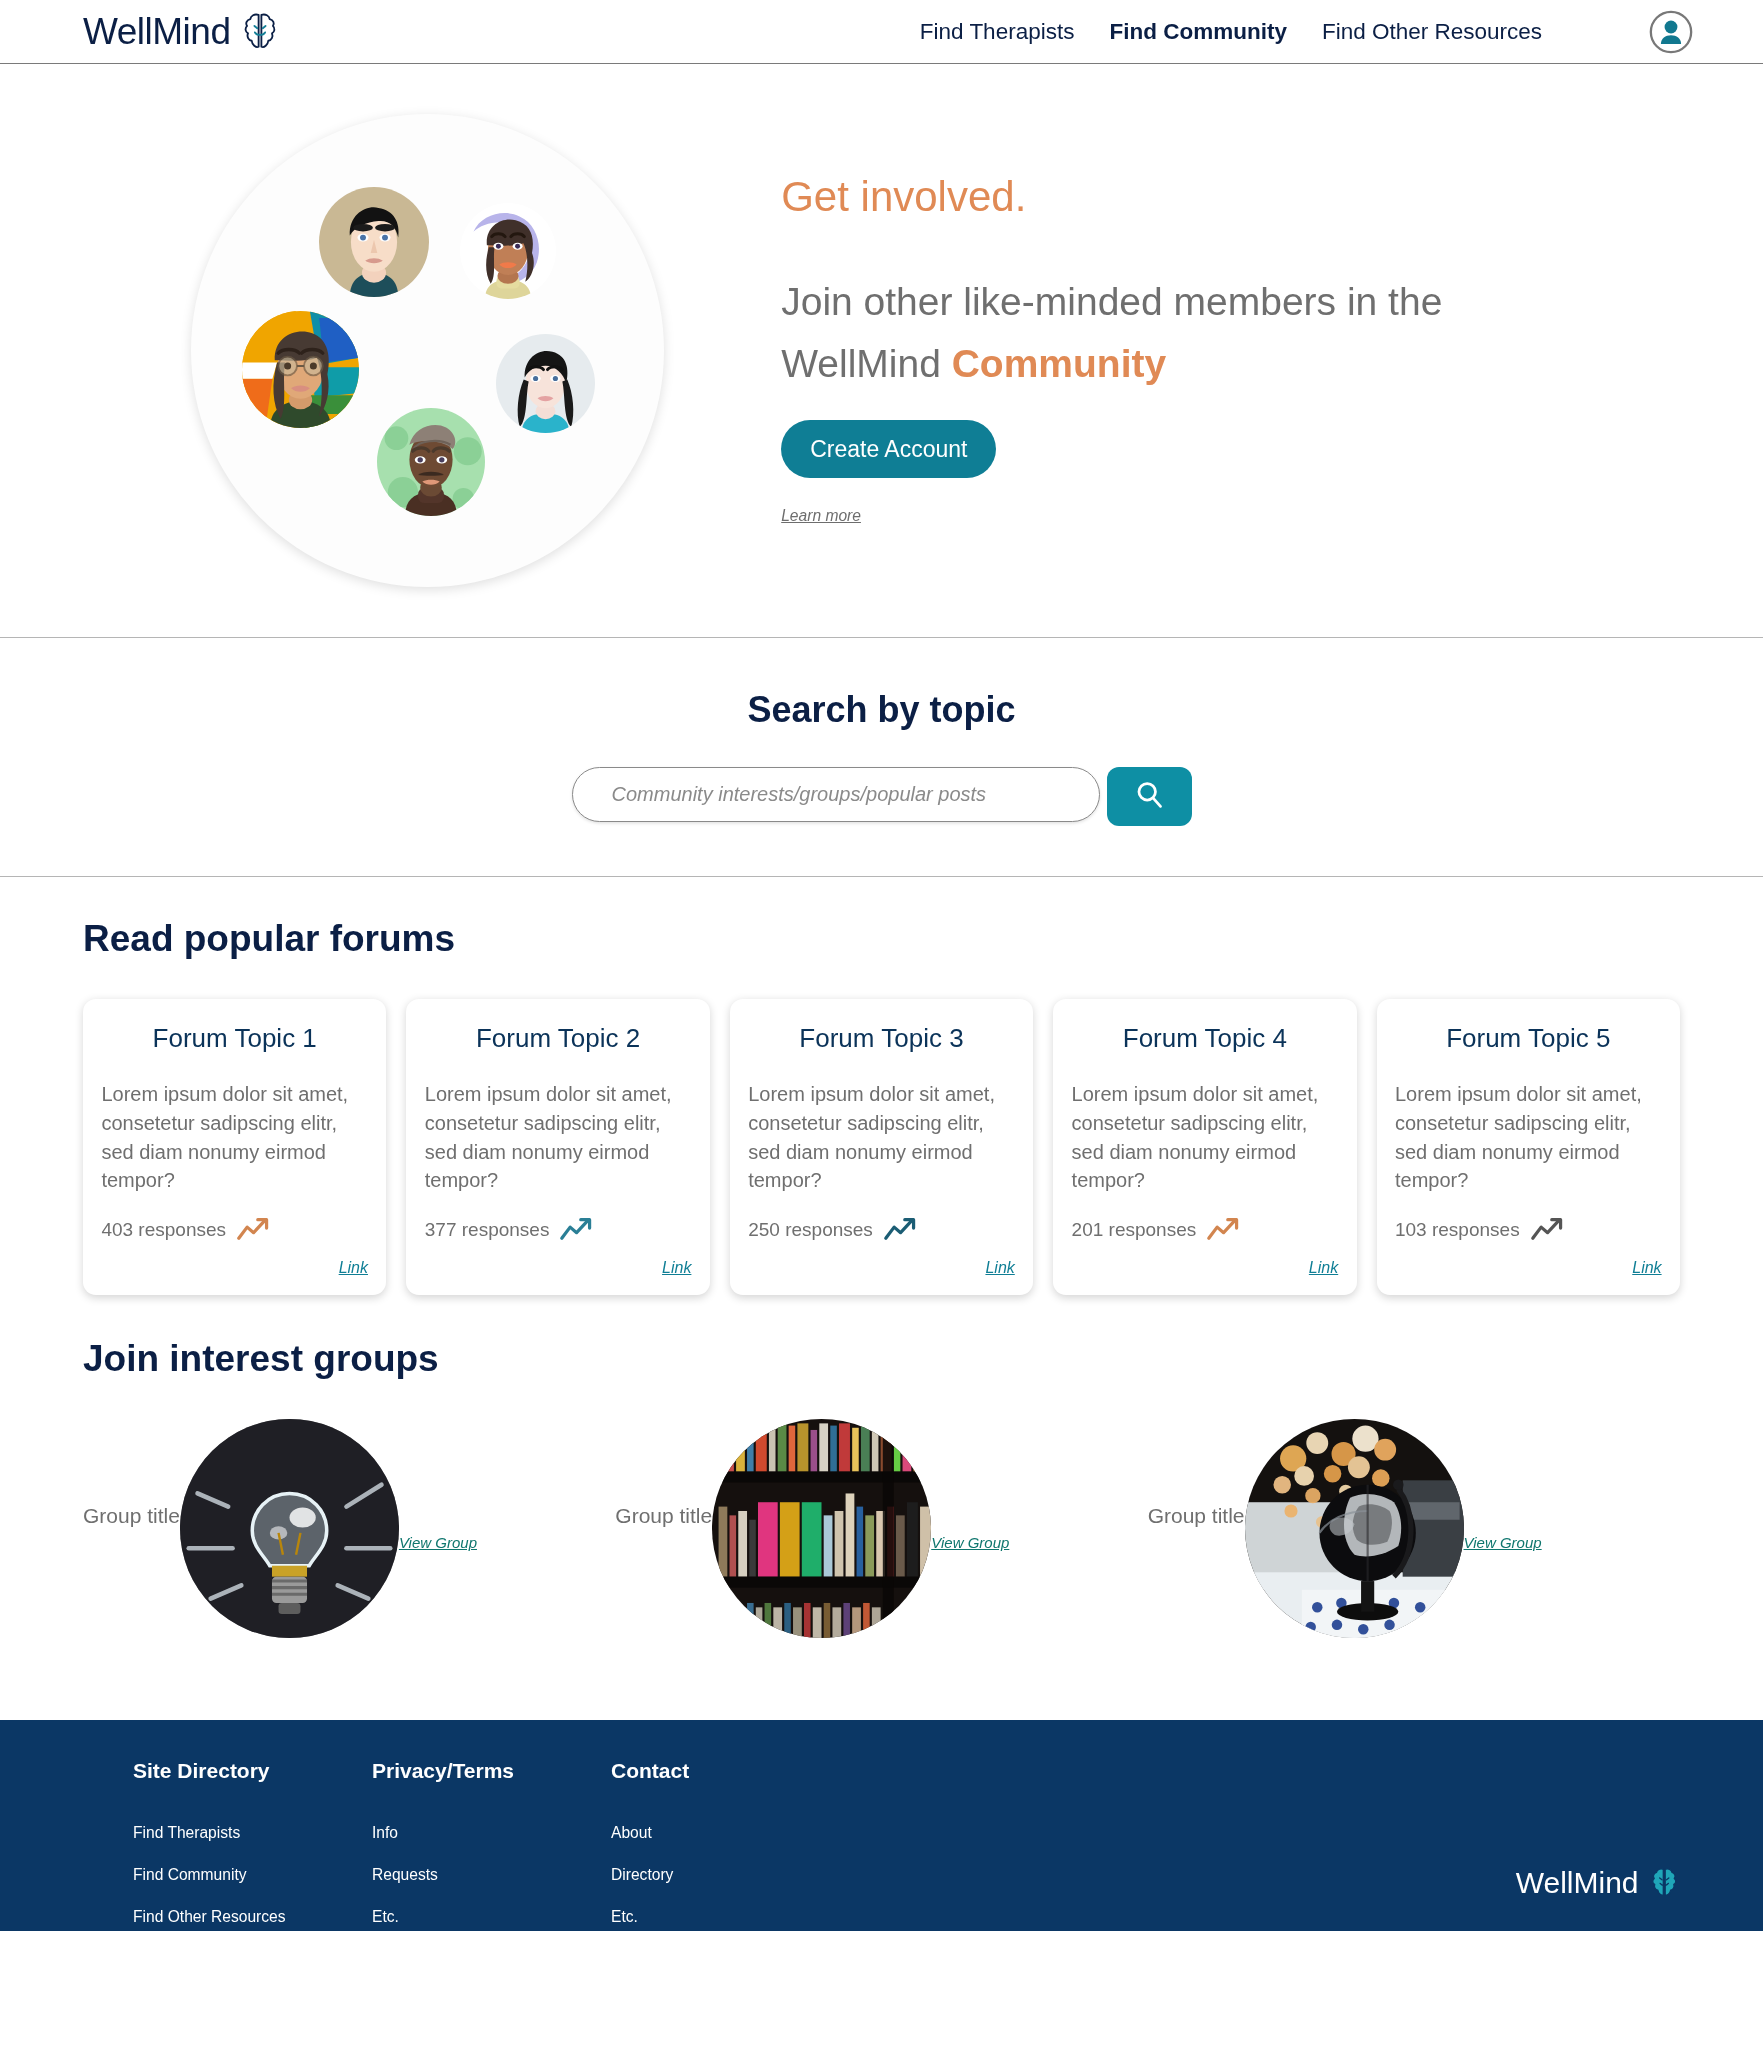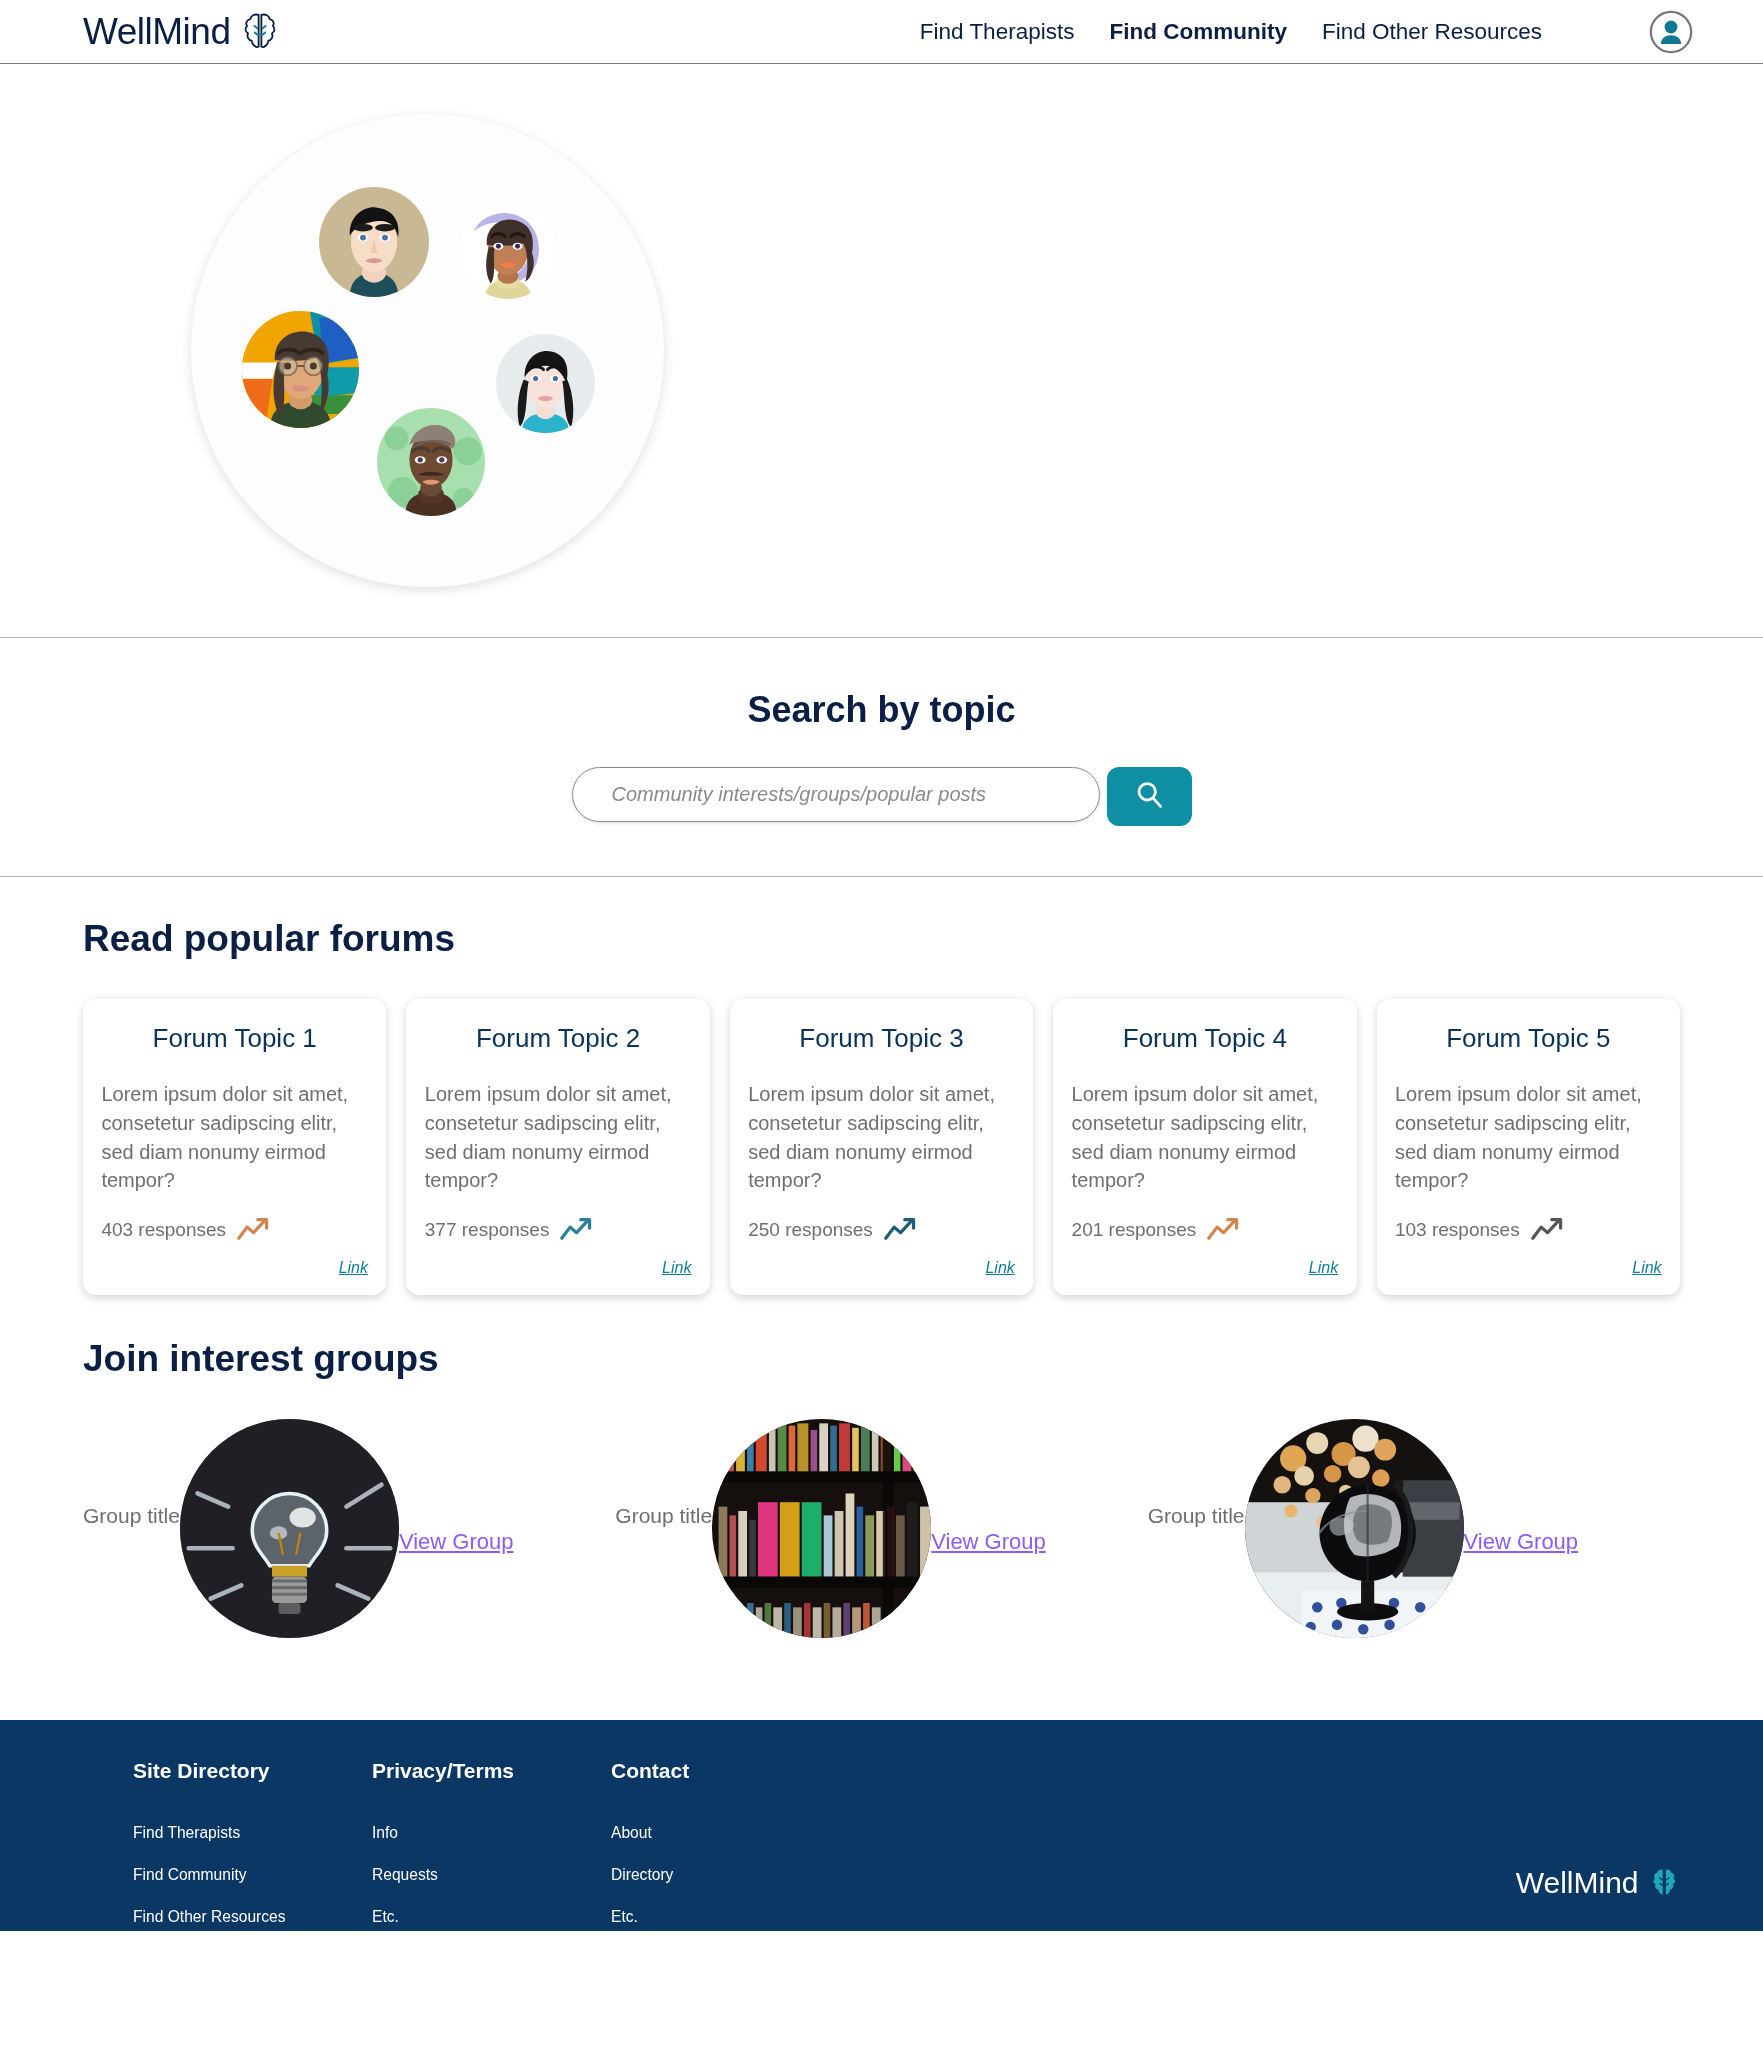--- a/index.html
+++ b/index.html
@@ -243,22 +243,23 @@
   .group-photo {
     width: 219px;
     height: 219px;
     border-radius: 50%;
     overflow: hidden;
     display: block;
   }
   .group-photo svg { display: block; width: 100%; height: 100%; }
   .group-link {
     margin-top: 27.5px;
-    font-size: 22px;
-    color: #8b5cf6;
+    font-size: 15px;
+    font-style: italic;
+    color: #0f766e;
     text-decoration: underline;
     cursor: pointer;
   }
 
   
   .site-footer {
     background: #0b3765;
     height: 211px;
     position: relative;
     padding: 39px 83px 0 133px;
@@ -435,20 +436,29 @@
           <circle cx="40" cy="48" r="2.5" fill="#4a3f5e"></circle>
           <circle cx="60" cy="48" r="2.5" fill="#4a3f5e"></circle>
           <path d="M38 62 C43 58 57 58 62 62 C57 63 43 63 38 62 Z" fill="#3b2a20"></path>
           <path d="M42 68 C46 66 54 66 58 68 C54 72 46 72 42 68 Z" fill="#e09878"></path>
         </svg>
       </span>
 
     </div>
   </div>
 
+  <div class="hero-copy">
+    <div class="eyebrow">Get involved.</div>
+    <div class="hero-headline">
+      <span>Join other like-minded members in the WellMind </span><span class="accent">Community</span>
+    </div>
+    <button class="btn-primary">Create Account</button>
+    <br>
+    <a class="learn-more">Learn more</a>
+  </div>
 </section>
 
 <section class="search-section">
   <h2 class="search-title">Search by topic</h2>
   <div class="search-row">
     <input class="search-input" type="text" placeholder="Community interests/groups/popular posts" style="">
     <button class="search-btn">
       <span>
         <svg width="33" height="33" viewBox="0 0 72 72">
           <circle cx="31" cy="30" r="18" fill="none" stroke="#fff" stroke-width="6"></circle>

